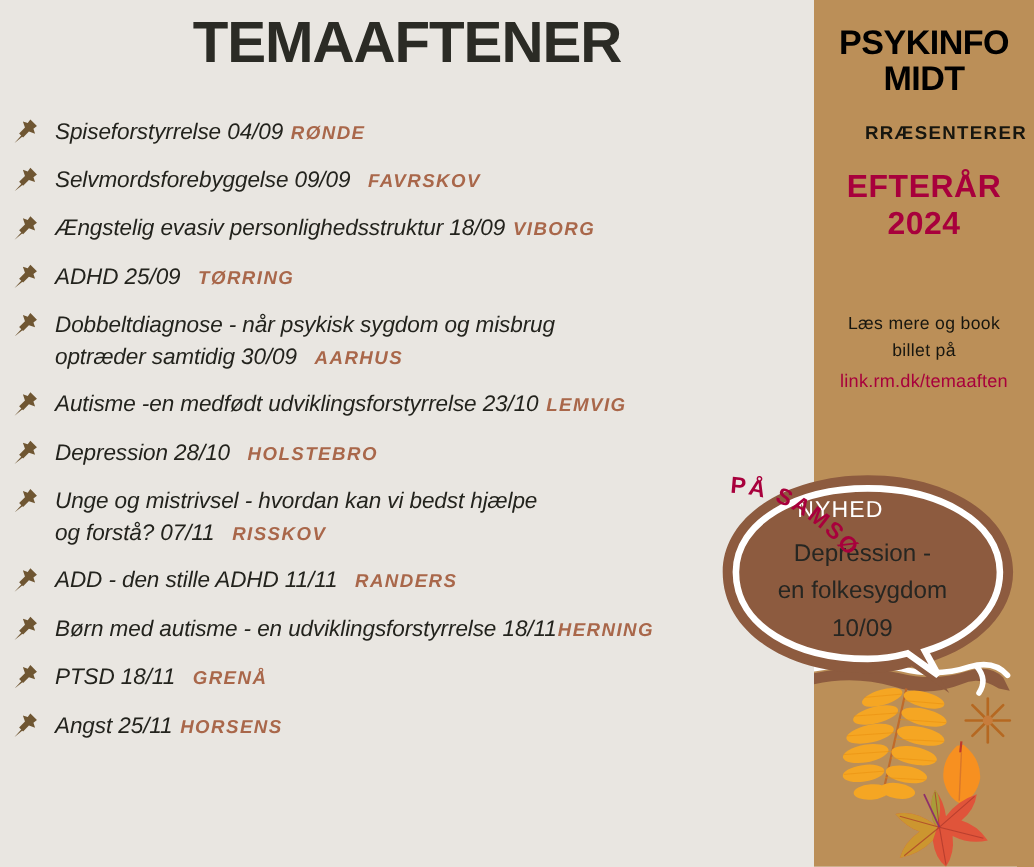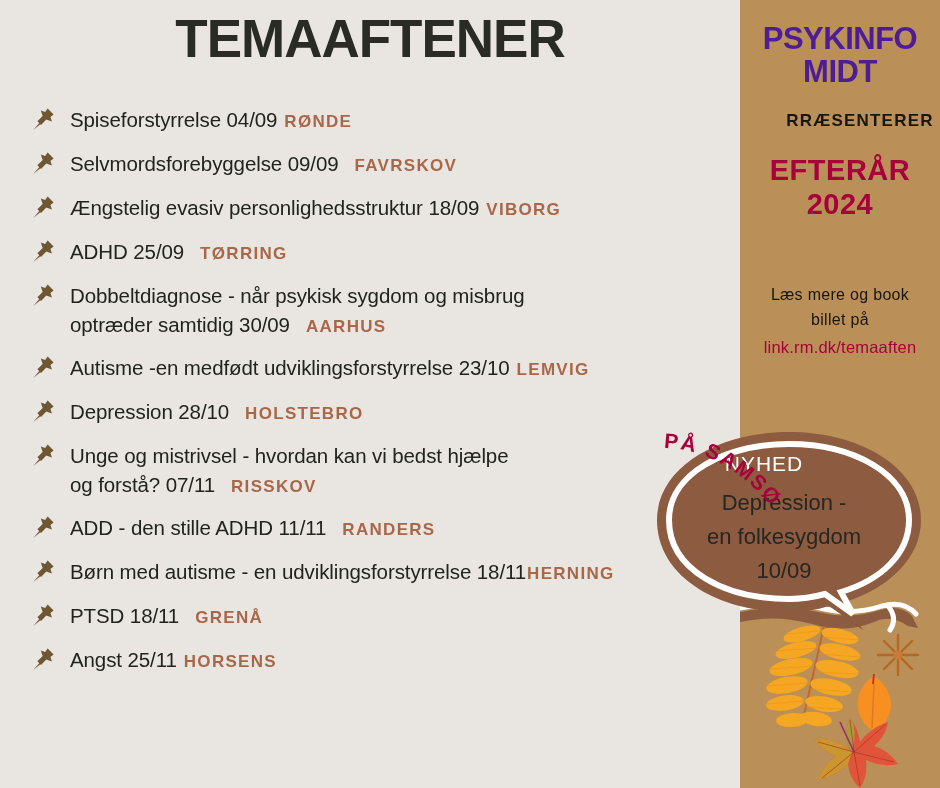--- a/index.html
+++ b/index.html
@@ -27,21 +27,21 @@
     top: 0;
     left: 740px;
     width: 200px;
     height: 788px;
     background: #BB8F58;
     text-align: center;
     overflow: hidden;
   }
   #brand {
     margin-top: 22px;
-    color: #4c1d95;
+    color: #000000;
     font-weight: bold;
     font-size: 31px;
     line-height: 1.08;
     letter-spacing: -0.5px;
   }
   #brand .l2 { display: block; }
   #presents {
     margin-top: 22px;
     color: #17160f;
     font-weight: bold;
@@ -84,22 +84,23 @@
     font-weight: bold;
     font-size: 53px;
     letter-spacing: -1px;
     line-height: 1;
   }
 
   
   #events {
     position: absolute;
     top: 105px;
-    left: 28px;
+    left: 8px;
     width: 716px;
+    font-style: italic;
   }
   .event {
     position: relative;
     display: flex;
     align-items: flex-start;
     padding-left: 42px;
     margin-bottom: 14px;
     min-height: 30px;
   }
   .pin-icon {

